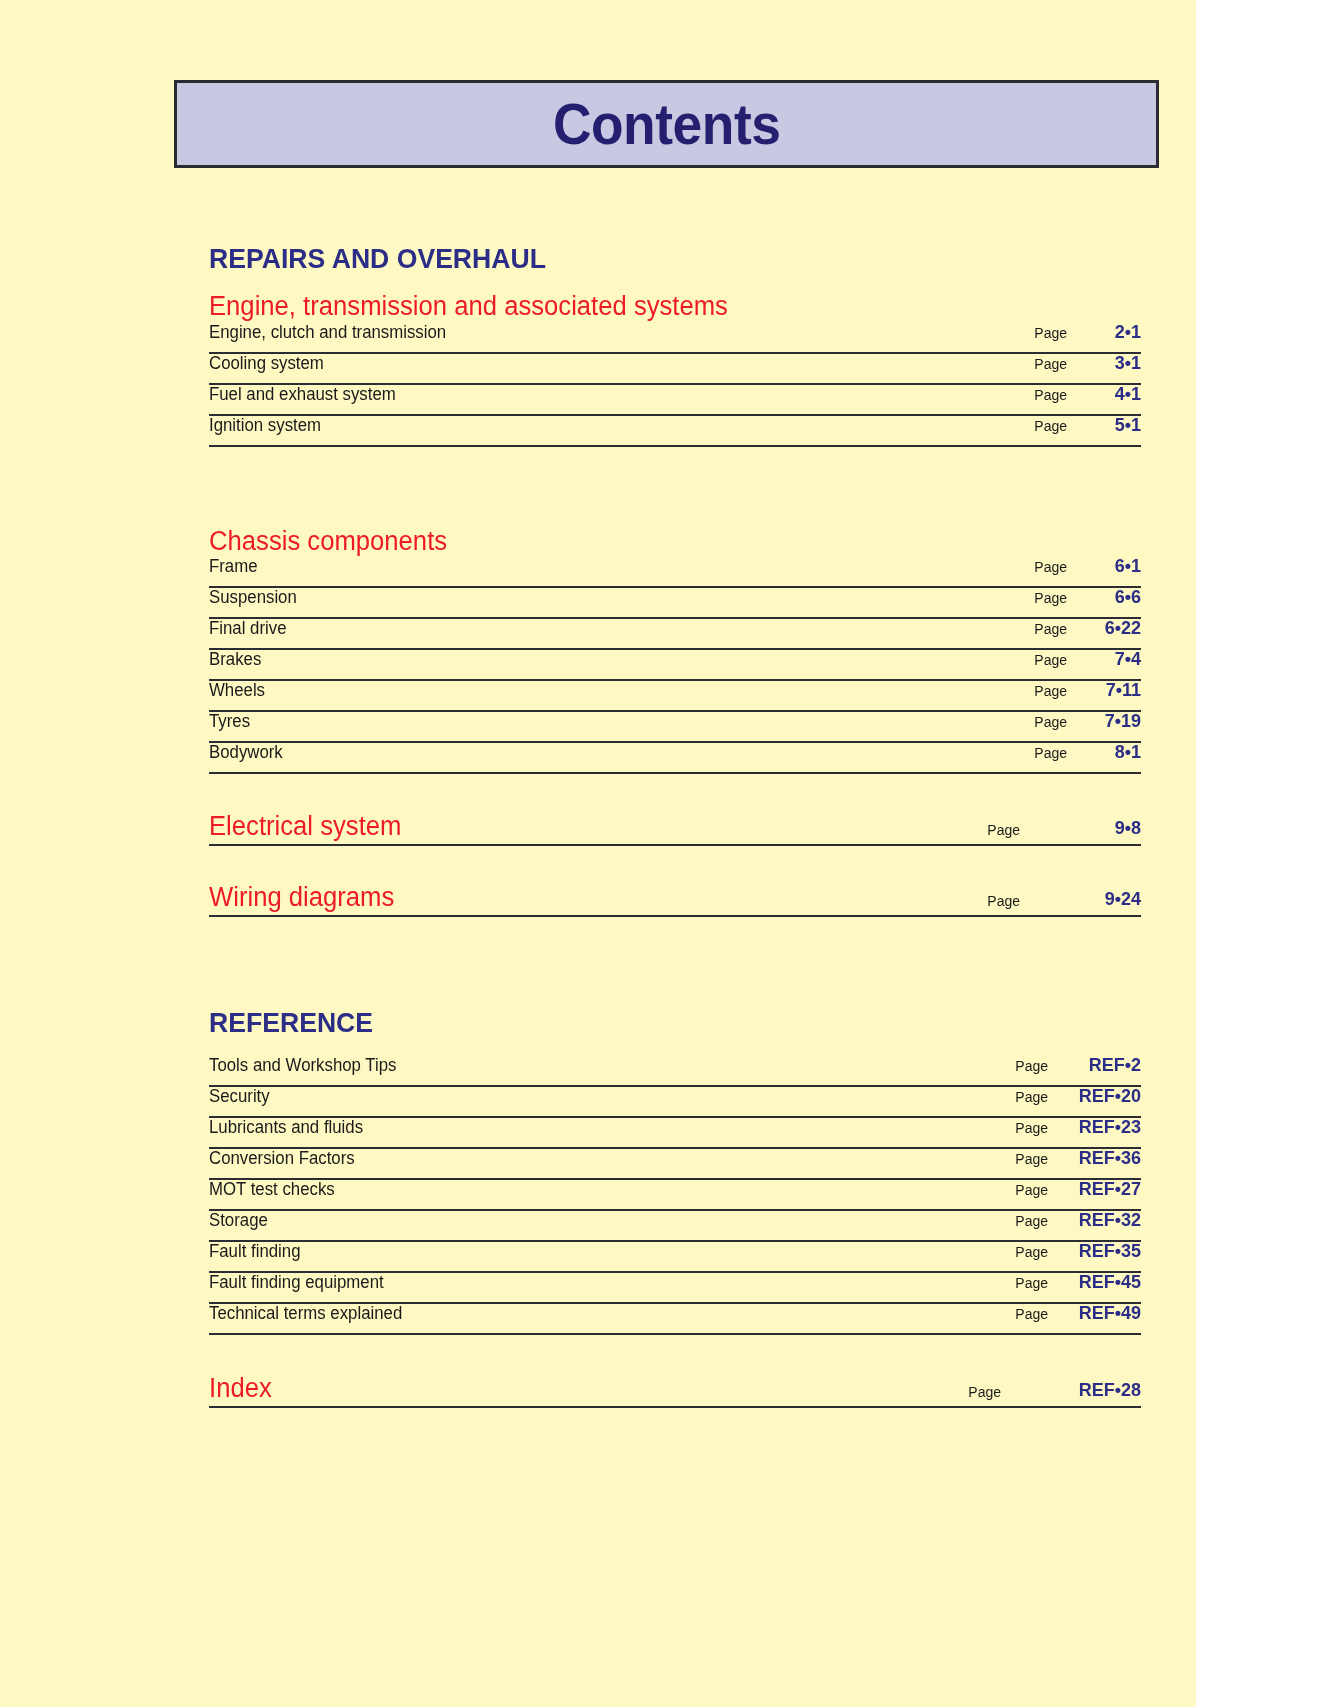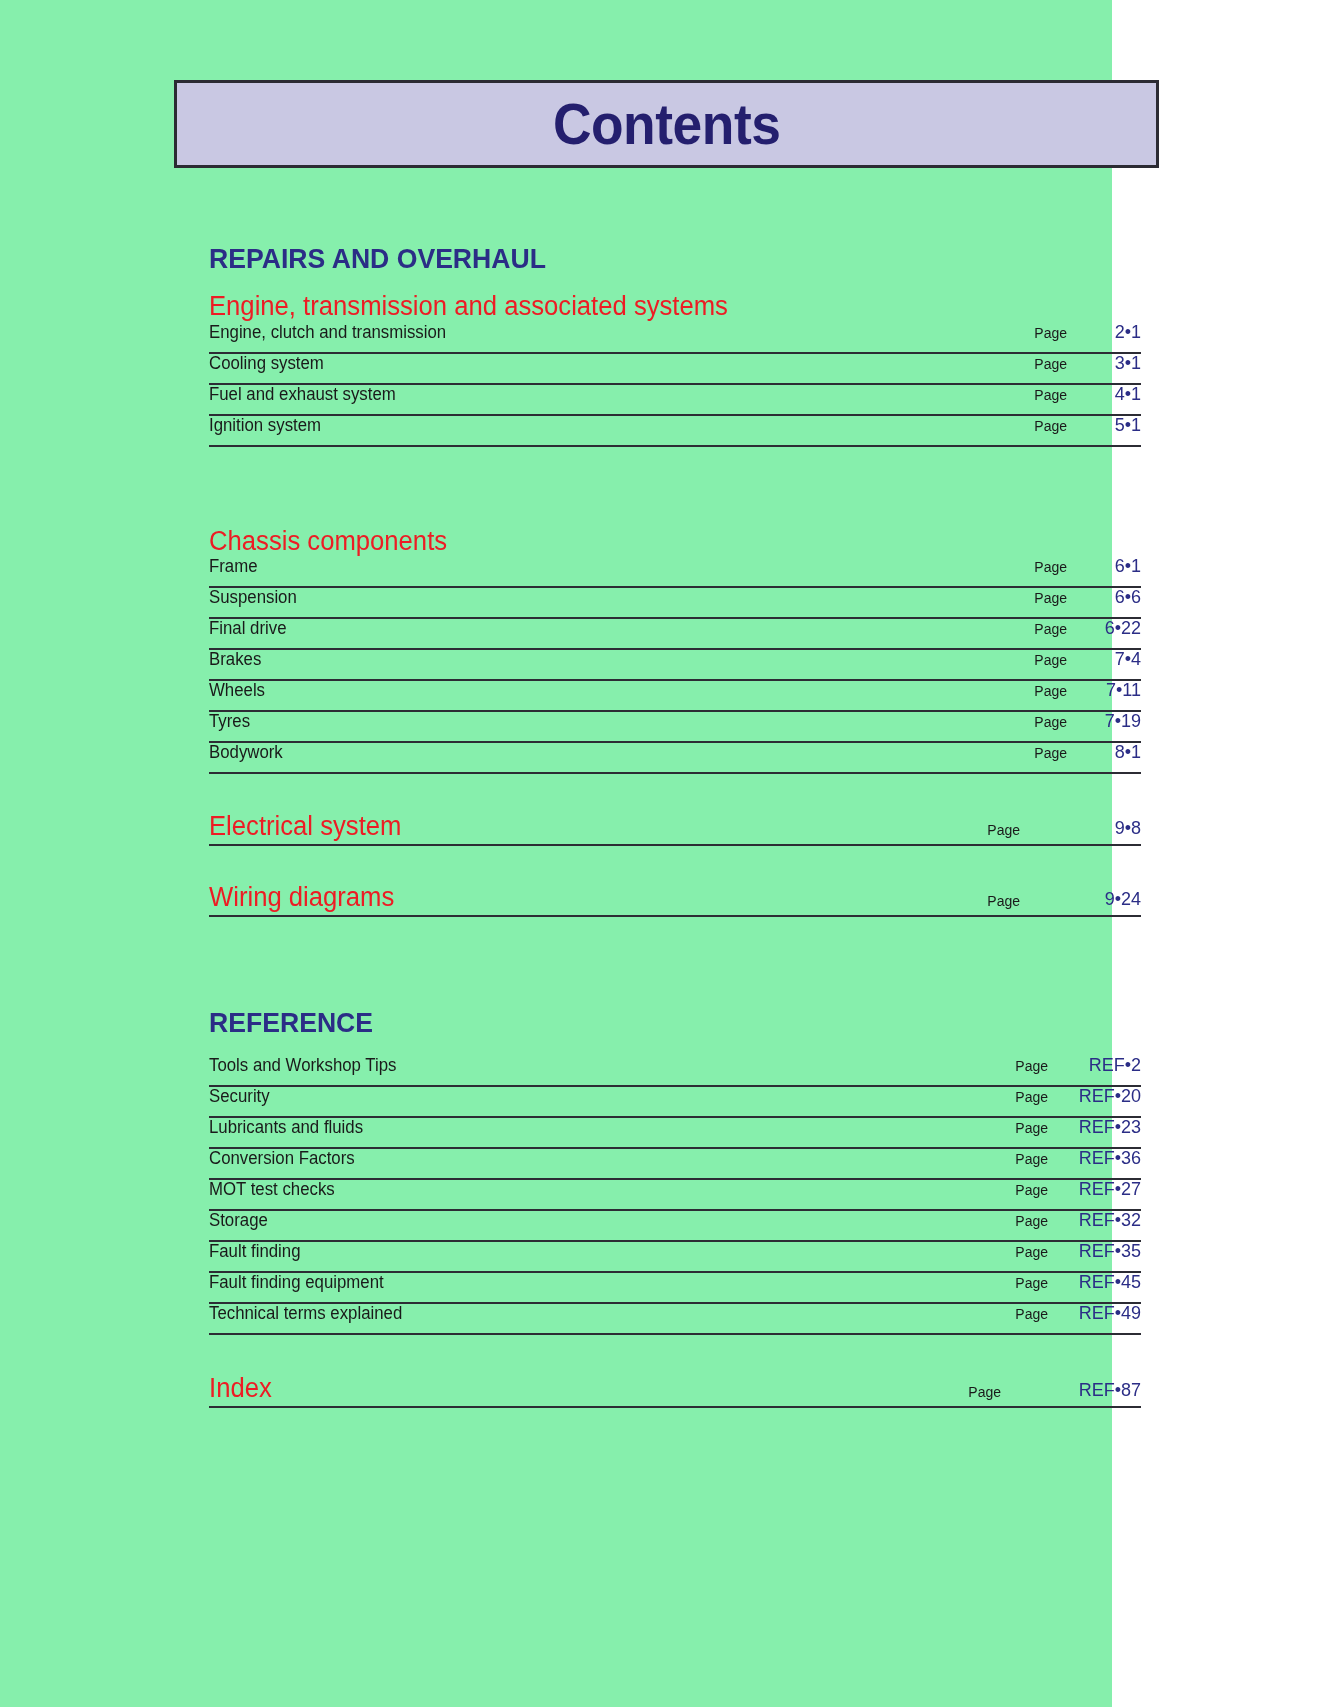--- a/index.html
+++ b/index.html
@@ -10,23 +10,23 @@
   body {
     width: 1336px;
     height: 1707px;
     font-family: "Liberation Sans", sans-serif;
     -webkit-font-smoothing: antialiased;
     position: relative;
     overflow: hidden;
   }
   .page {
     position: relative;
-    width: 1112px;
+    width: 1196px;
     height: 1707px;
-    background: #86efac;
+    background: #fef9c3;
   }
 
   
   .header-banner {
     position: absolute;
     left: 174px;
     top: 80px;
     width: 985px;
     height: 88px;
     background: #c9c8e3;
@@ -99,21 +99,21 @@
   .row .page-word {
     flex: 0 0 auto;
     font-size: 14px;
     color: #1a1a1a;
     line-height: 1;
     padding-bottom: 2px;
   }
   .row .page-num {
     flex: 0 0 auto;
     font-size: 18px;
-    font-weight: normal;
+    font-weight: bold;
     color: #2b2d86;
     line-height: 1;
     text-align: right;
     padding-bottom: 2px;
   }
   
   .row.num-style .page-word { margin-right: 22px; }
   .row.num-style .page-num  { width: 52px; }
   
   .row.ref-style .page-word { margin-right: 9px; }
@@ -300,19 +300,19 @@
           <span class="page-word">Page</span>
           <span class="page-num">REF•49</span>
         </div>
       </div>
 
       <div class="sp-block-6"></div>
 
       <div class="row heading-row ref-style">
         <span class="label">Index</span>
         <span class="page-word">Page</span>
-        <span class="page-num">REF•87</span>
+        <span class="page-num">REF•28</span>
       </div>
 
     </div>
 
   </div>
 </div>
 
 </body></html>

